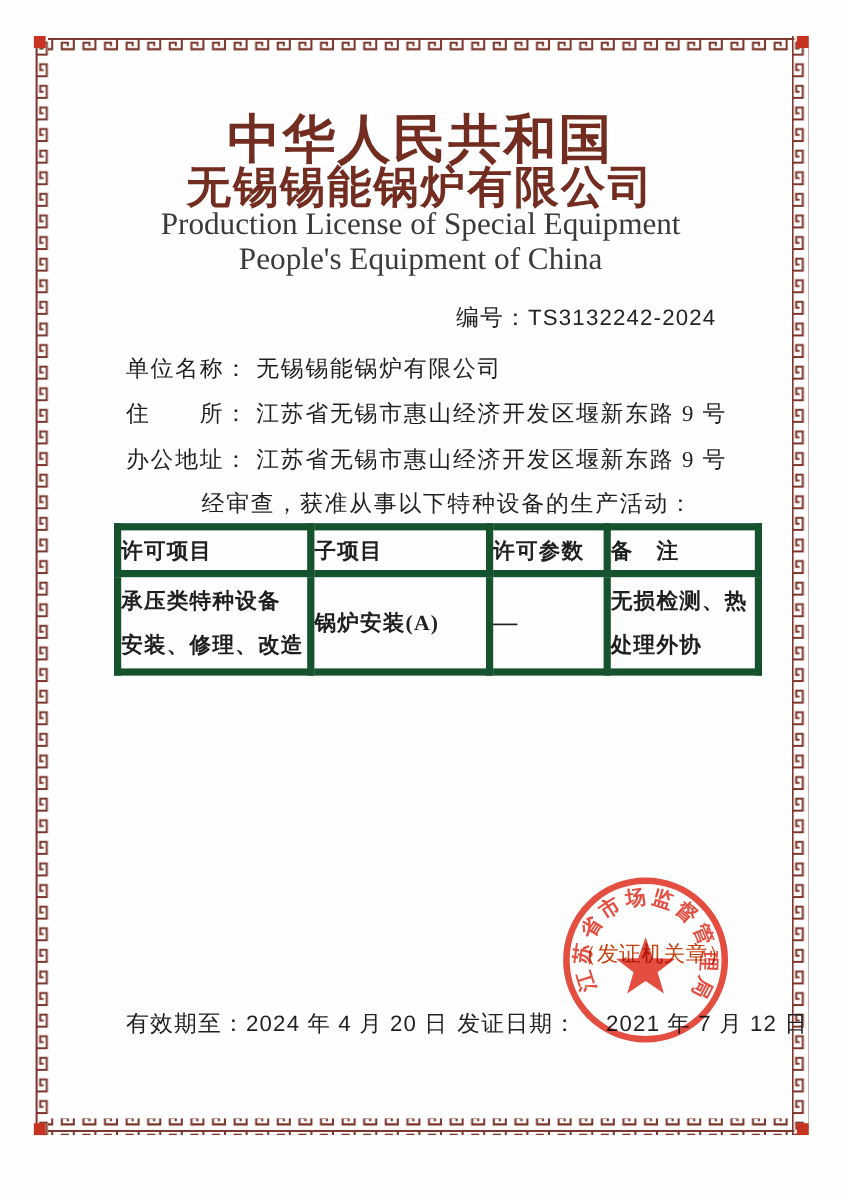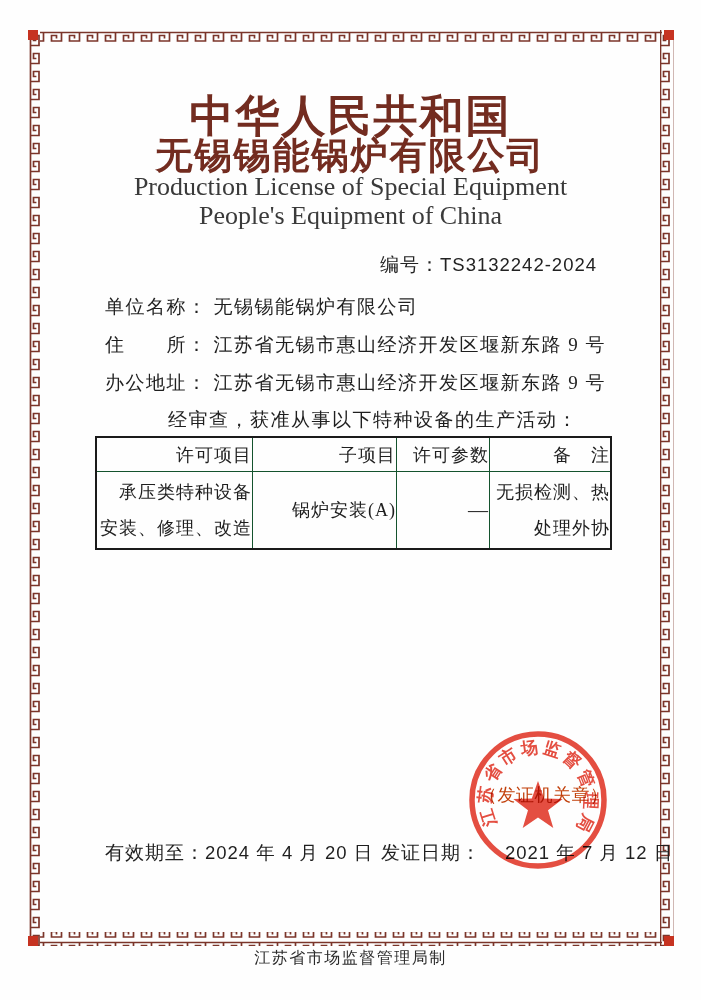--- a/index.html
+++ b/index.html
@@ -21,22 +21,22 @@
   
   .fline{left:105px;font-size:19px;letter-spacing:1.5px;white-space:nowrap;}
   .f0{top:294px;}
   .f1{top:332px;}
   .f2{top:370px;}
   .statement{top:407px;left:168px;font-size:19px;letter-spacing:1.5px;}
   .fline .val{margin-left:6px;}
   
   .ptable{left:95px;top:436px;}
   table{border-collapse:collapse;}
-  td,th{border:1px solid #14532d;text-align:right;vertical-align:middle;
-        font-size:18px;font-weight:normal;letter-spacing:1px;padding:0;}
+  td,th{border:6px solid #14532d;text-align:left;vertical-align:middle;
+        font-size:18px;font-weight:bold;letter-spacing:1px;padding:0;}
   table{border:2px solid #1a1a1a;}
   th{height:33px;}
   td{height:76px;}
   .c1{width:155px;} .c2{width:143px;margin-top:21px;} .c3{width:92px;} .c4{width:120px;}
   .twoline div{line-height:36px;}
   .dash{font-size:20px;}
   
   .issuer{top:782px;left:105px;font-size:19px;letter-spacing:1.5px;}
   .seal-note{top:783px;left:479px;font-size:18px;letter-spacing:0.5px;color:#c2410c;}
   .valid{top:840px;left:105px;font-size:19px;letter-spacing:1px;}
@@ -117,21 +117,20 @@
       </table>
   </div>
 
   <div class="abs seal-note">（发证机关章）</div>
   <div class="abs valid">
     <span>有效期至：</span><span class="num">2024 年 4 月 20 日</span>
   </div>
   <div class="abs issue">
     <span>发证日期：</span><span class="num" style="margin-left:24px;">2021 年 7 月 12 日</span>
   </div>
-  <div class="abs maker">江苏省市场监督管理局制</div>
 
   <svg class="abs seal" width="166" height="166" viewBox="-83 -83 166 166">
     <g>
       <circle cx="0" cy="0" r="66" fill="none" stroke="#e23a2c" stroke-width="5.5"></circle>
       <defs>
         <path id="sealArc" d="M -40.7 23.5 A 47 47 0 1 1 40.7 23.5" fill="none"></path>
       </defs>
       <text font-size="17" fill="#e23a2c" letter-spacing="3.5" font-family="Liberation Serif, DejaVu Serif, serif" font-weight="bold">
         <textPath href="#sealArc" startOffset="0">江苏省市场监督管理局</textPath>
       </text>

